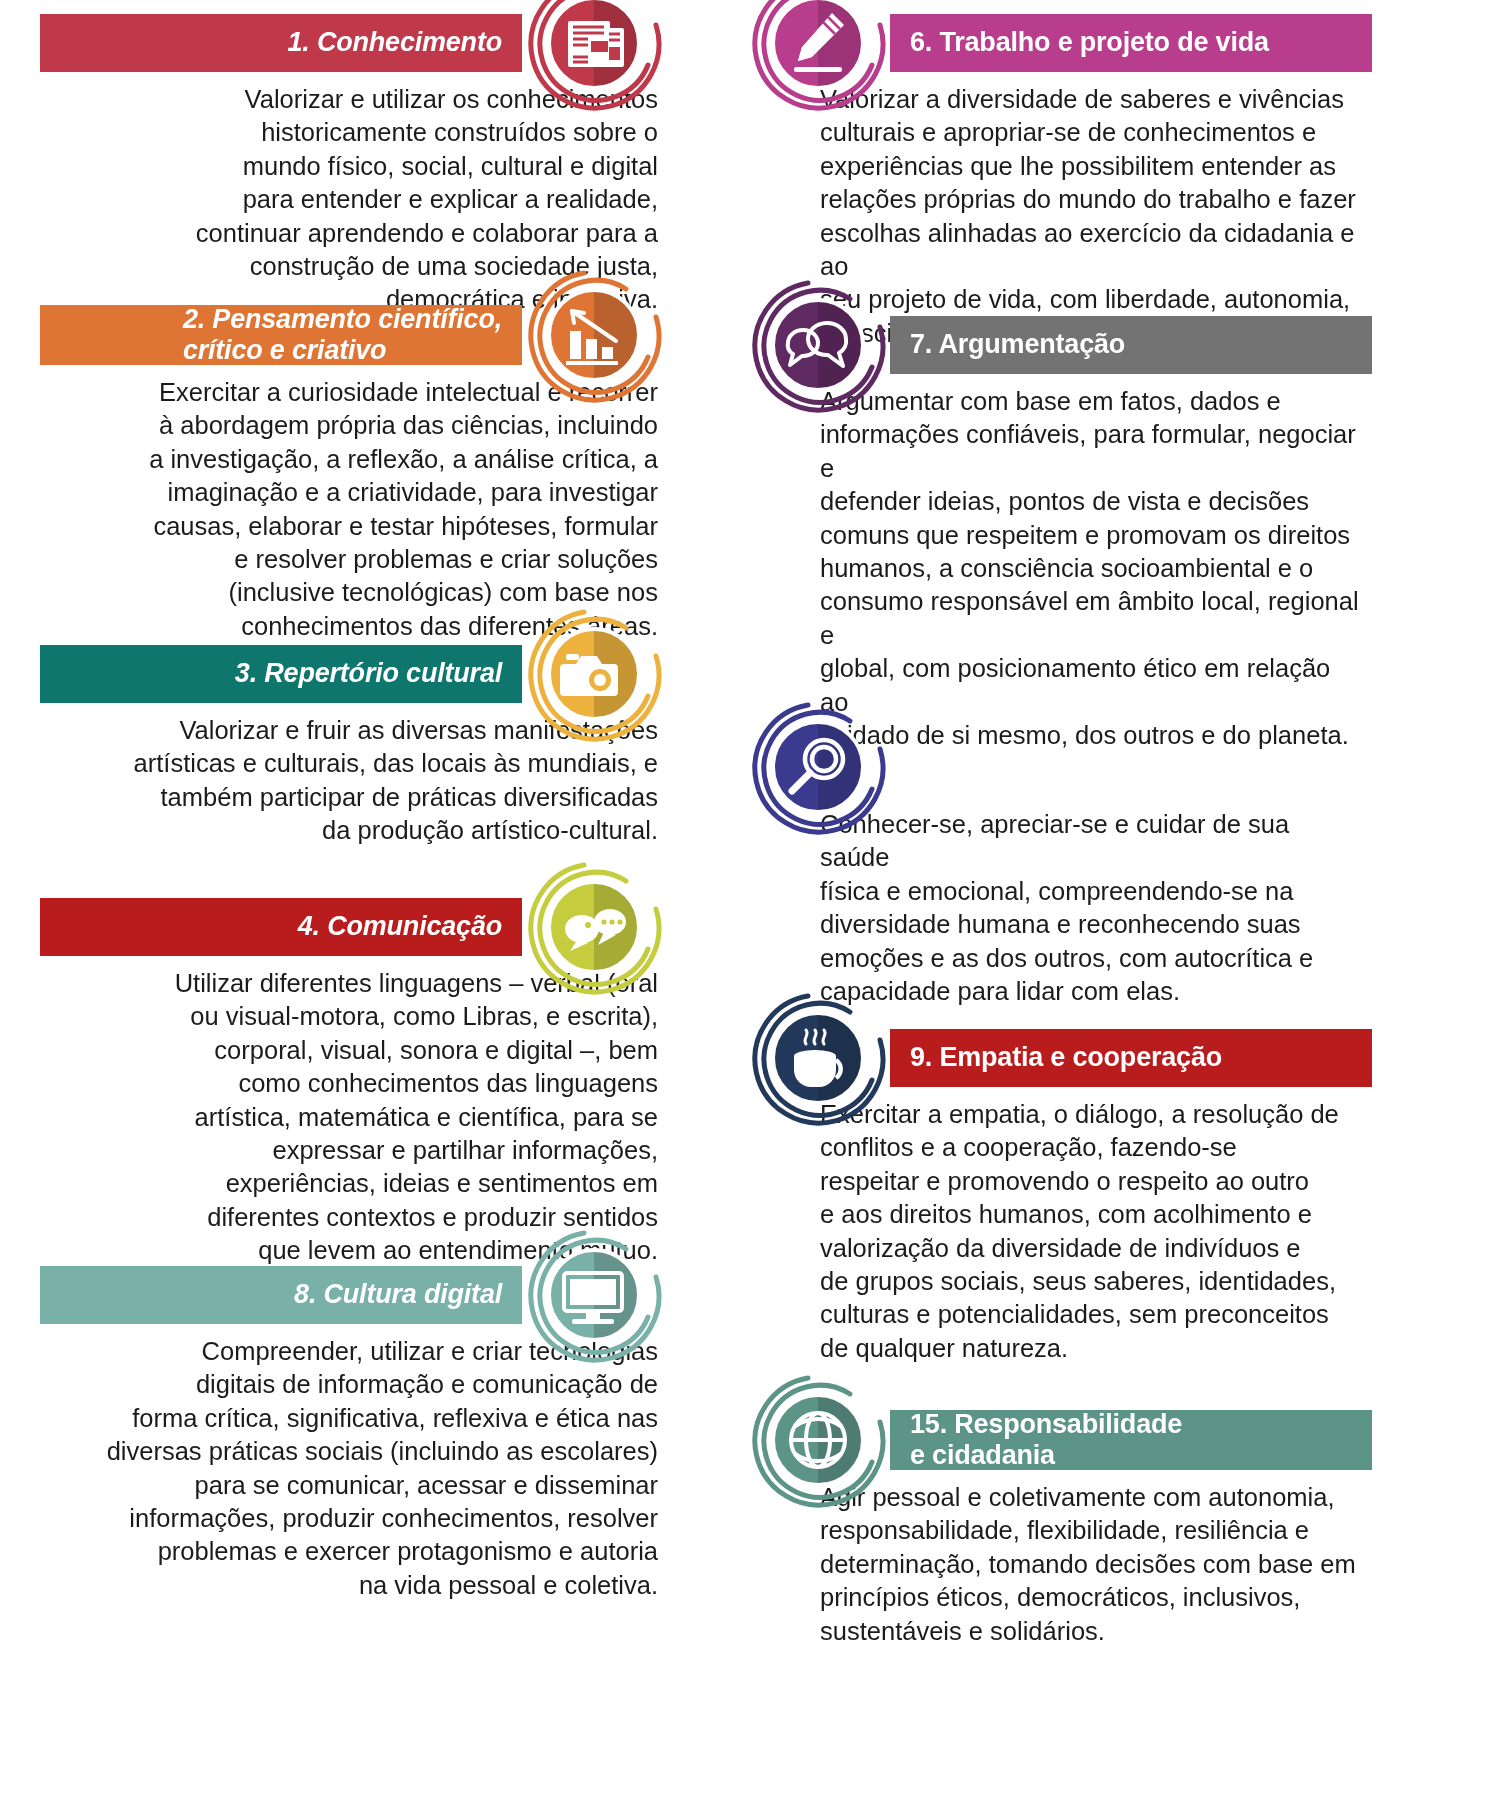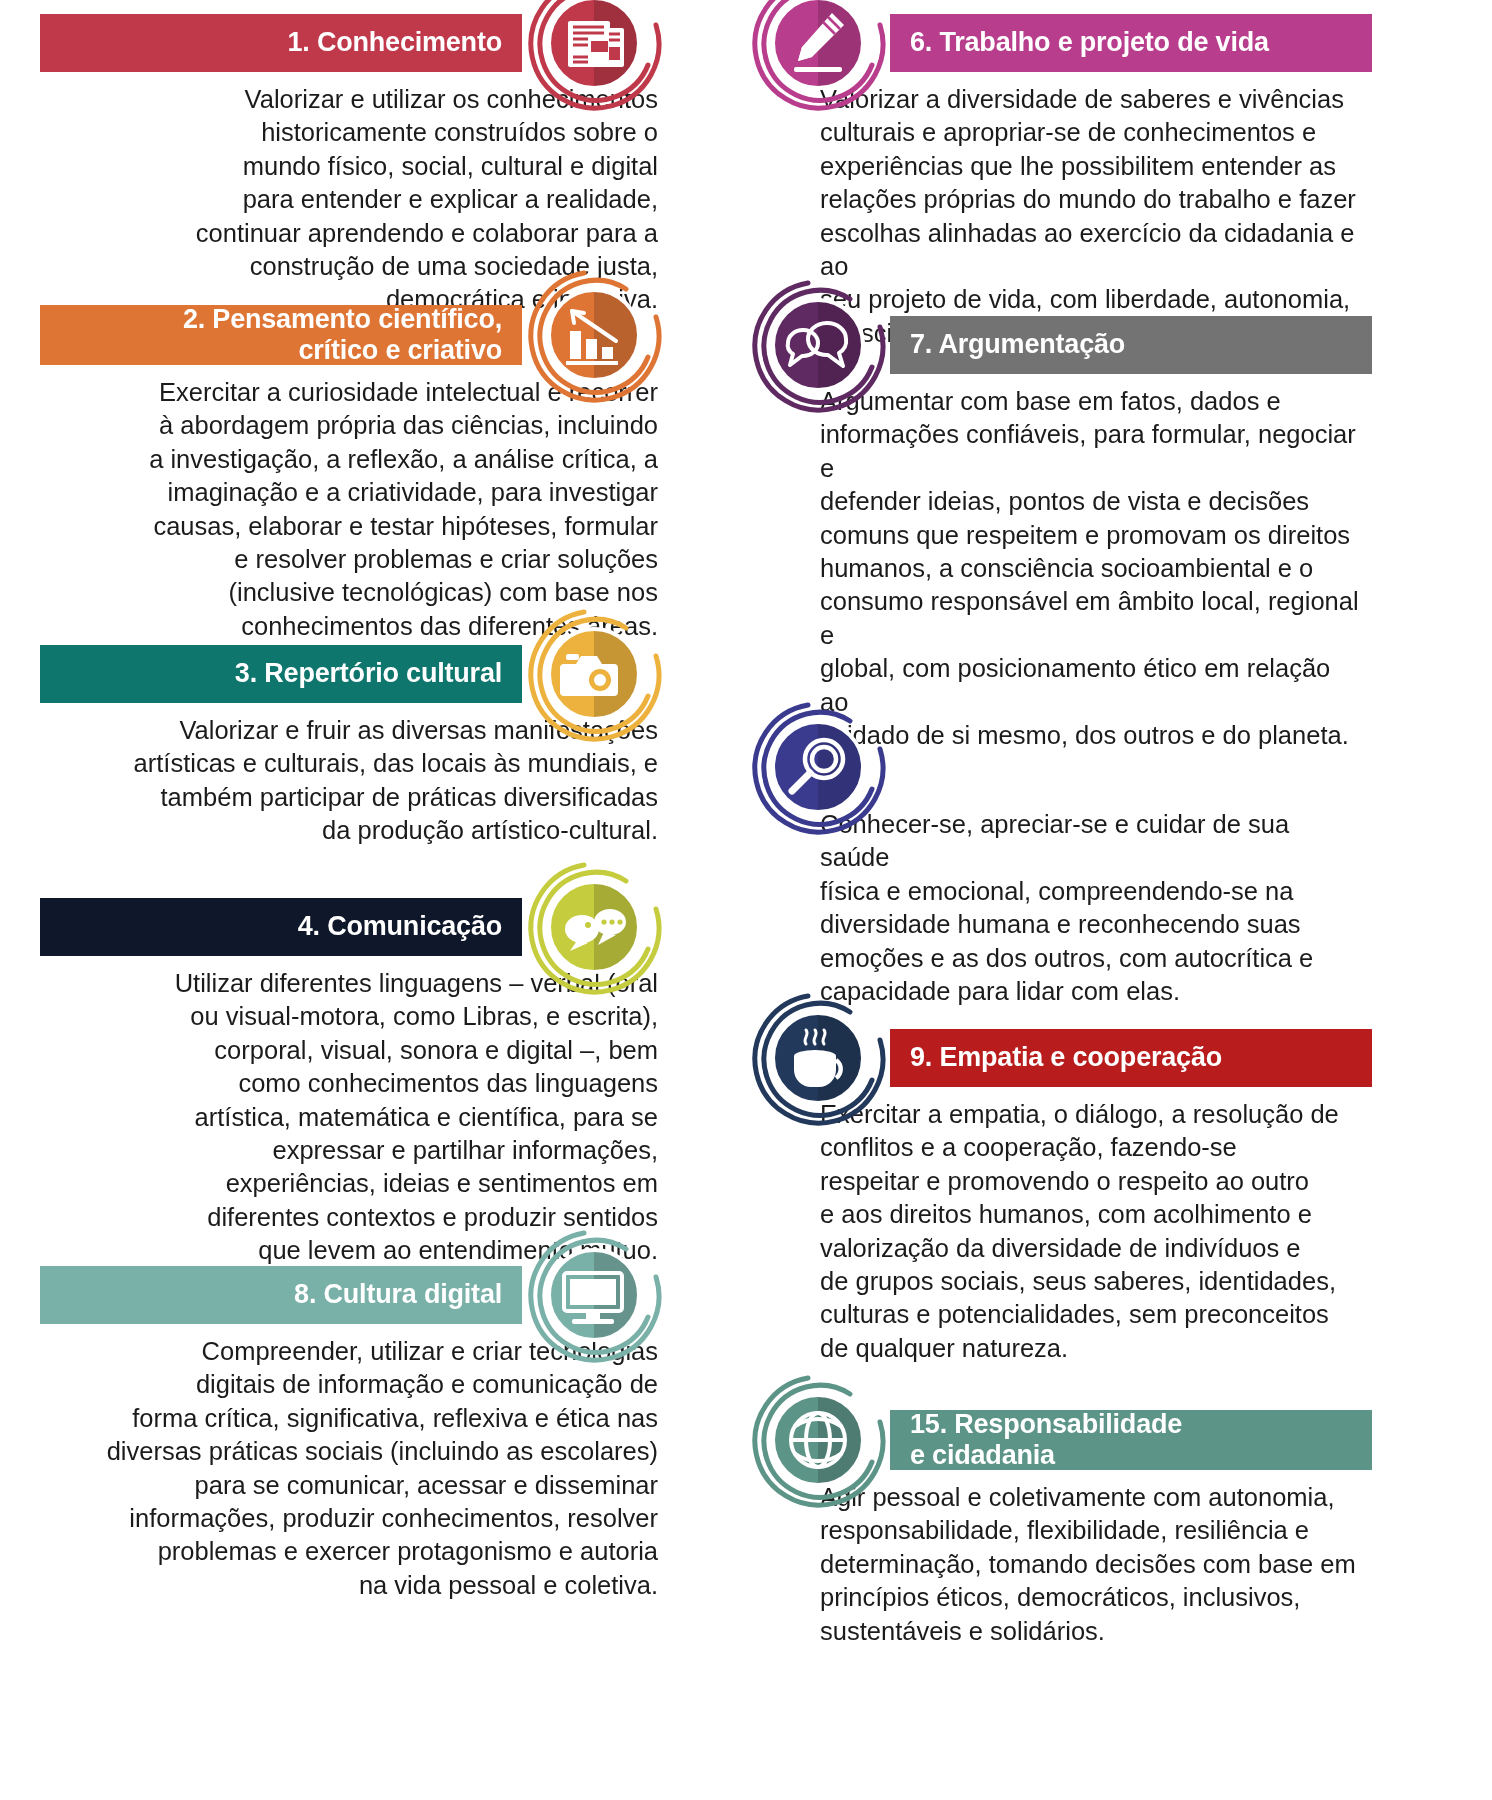--- a/index.html
+++ b/index.html
@@ -43,21 +43,21 @@
   .card.right .bar { right: 0; left: 138px;  justify-content: flex-start; }
 
   .bar-title {
     color: #ffffff;
     font-weight: bold;
     font-size: 27px;
     line-height: 1.16;
     letter-spacing: -0.2px;
     white-space: pre-line;
   }
-  .card.left  .bar-title { text-align: right; }
+  .card.left  .bar-title { text-align: left; font-style: italic; }
   .card.right .bar-title { text-align: left; }
 
   
   .medallion {
     position: absolute;
     top: 50%;
     width: 148px;
     height: 148px;
     transform: translateY(-50%);
     z-index: 3;
@@ -213,21 +213,21 @@
   </svg>
       </div>
     </div>
     <div class="card-body">Valorizar e fruir as diversas manifestações
 artísticas e culturais, das locais às mundiais, e
 também participar de práticas diversificadas
 da produção artístico-cultural.</div>
   </div>
     <div class="card left" style="top: 898px;">
     <div class="card-head">
-      <div class="bar" style="background:#0f172a">
+      <div class="bar" style="background:#b91c1c">
         <span class="bar-title">4. Comunicação</span>
       </div>
       <div class="medallion">
 
   <svg viewBox="-74 -74 148 148" xmlns="http://www.w3.org/2000/svg" aria-hidden="true">
     <defs>
       <clipPath id="cp-speech-bubbles-icon-left">
                 <circle cx="0" cy="0" r="45"></circle>
               </clipPath>
     </defs>

